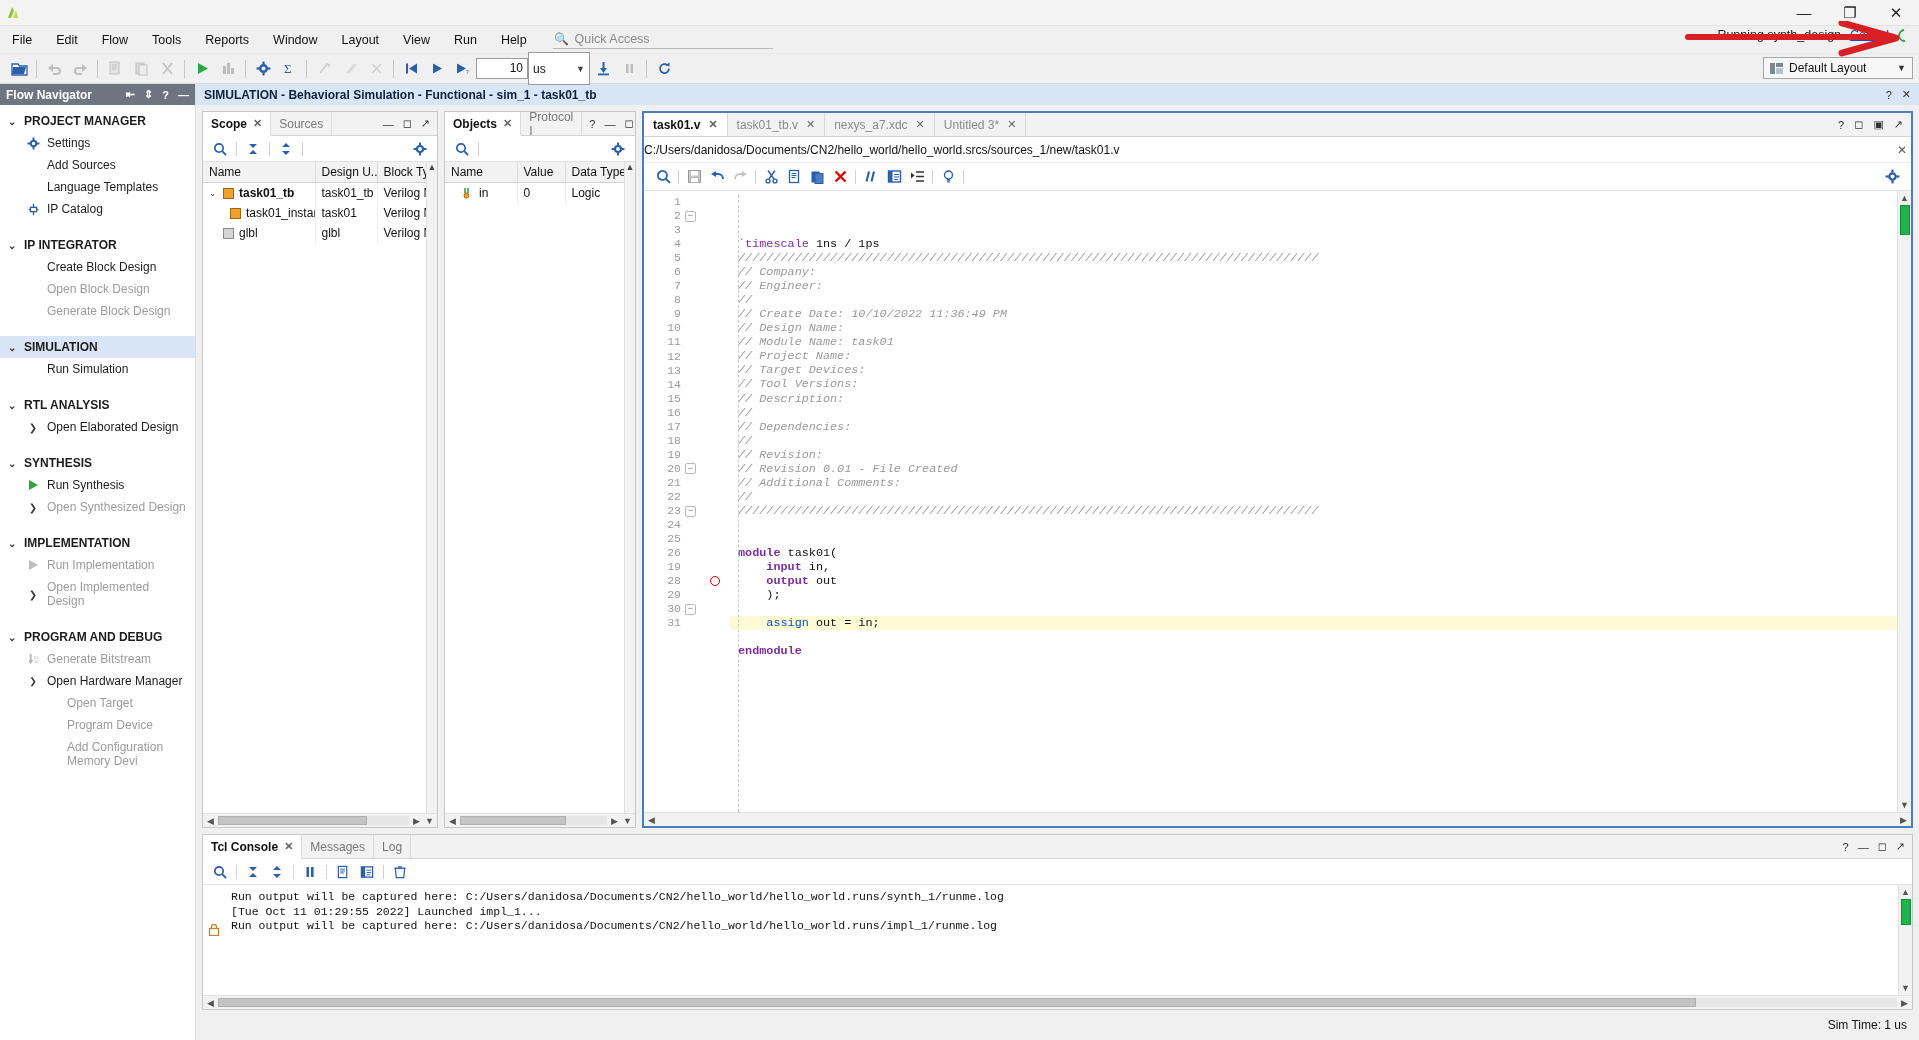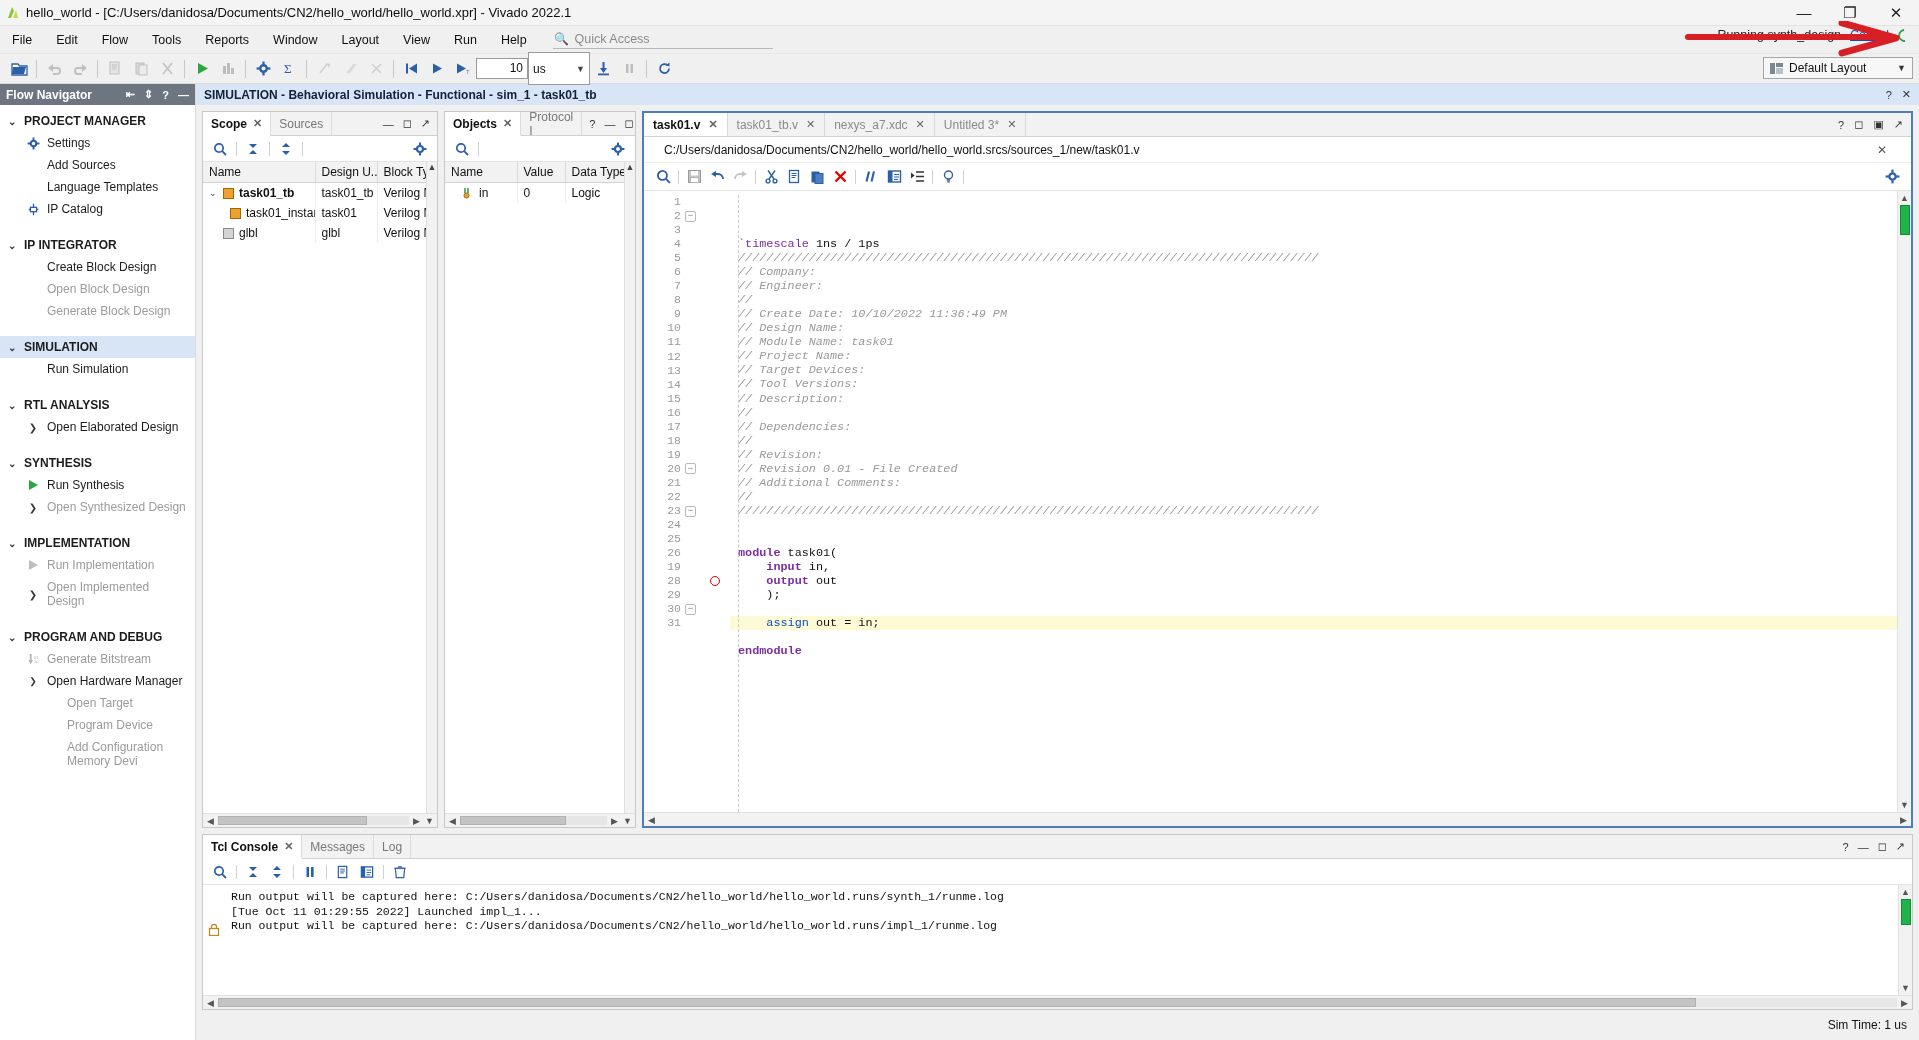--- a/index.html
+++ b/index.html
@@ -145,21 +145,21 @@
   .hs-thumb{ position:absolute;left:0;top:0;height:9px;background:#c4c4c4;border:1px solid #b0b0b0; }
 
   
   .editor{ flex:1; display:flex; flex-direction:column; border:2px solid #4b7dc0; background:#fff; min-width:0; }
   .ed-tabs{ height:24px;background:#f2f2f2;display:flex;align-items:stretch;border-bottom:1px solid #d2d2d2;flex:none; }
   .ed-tab{ display:flex;align-items:center;gap:8px;padding:0 9px;font-size:12px;color:#8a8a8a;border-right:1px solid #d8d8d8; }
   .ed-tab.active{ background:#fff;color:#111;font-weight:bold; }
   .ed-tab .x{ font-size:11px;color:#666; }
   .ed-ctrl{ margin-left:auto;display:flex;align-items:center;gap:10px;padding:0 8px;font-size:11px;color:#333; }
   .ed-path{
-    height:26px;display:flex;align-items:center;padding:0 20px;font-size:12px;color:#111;
+    height:26px;display:flex;align-items:center;padding:0 0;font-size:12px;color:#111;
     border-bottom:1px solid #eee;background:#fff;
   }
   .ed-path .close{ margin-left:auto;font-size:12px;color:#555;padding:0 4px; }
   .ed-toolbar{ height:28px;display:flex;align-items:center;gap:1px;padding:0 8px;border-bottom:1px solid #e2e2e2;background:#fff;flex:none; }
   .ed-body{ flex:1; display:flex; min-height:0; background:#fff; overflow:hidden; position:relative; }
   .gutter{
     width:56px;flex:none;background:#fff;text-align:right;padding-top:4px;
     font-family:"Liberation Mono", monospace;font-size:11.5px;color:#9a9a9a;user-select:none;
   }
   .gline{ height:14.05px;line-height:14.05px;padding-right:4px;display:flex;justify-content:flex-end;align-items:center;gap:4px; }
@@ -213,21 +213,20 @@
 
 <div class="app">
 
   <div class="titlebar">
     <div class="title-icon">
       <svg width="15" height="15" viewBox="0 0 15 15">
         <polygon points="2,13 6,2 8,6 5,13" fill="#8bc53f"></polygon>
         <polygon points="7,13 10,5 12,13" fill="#c9d94a"></polygon>
       </svg>
     </div>
-    <div class="title-text">hello_world - [C:/Users/danidosa/Documents/CN2/hello_world/hello_world.xpr] - Vivado 2022.1</div>
     <div class="win-btns">
       <div class="win-btn">—</div>
       <div class="win-btn">❐</div>
       <div class="win-btn close">✕</div>
     </div>
   </div>
 
   <div class="menubar">
     <div class="menu-item">File</div>
     <div class="menu-item">Edit</div>

